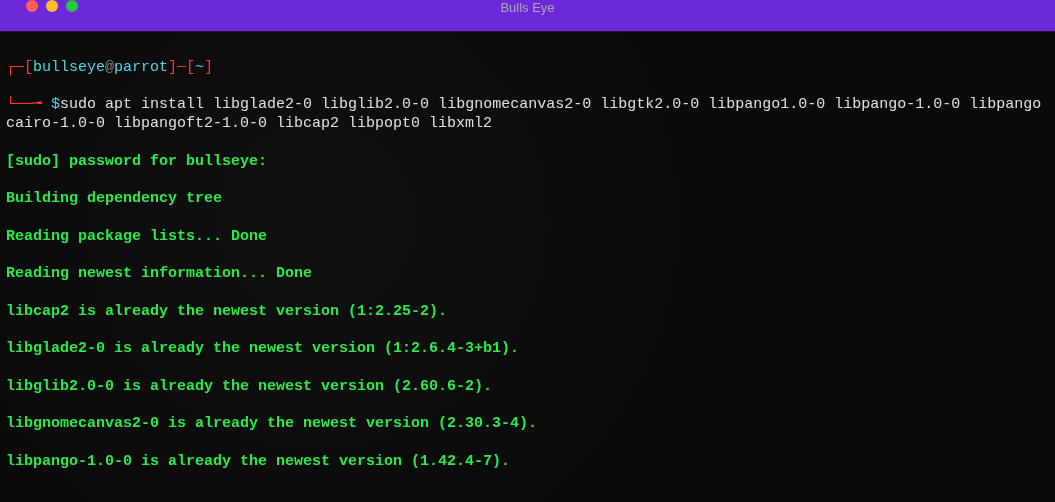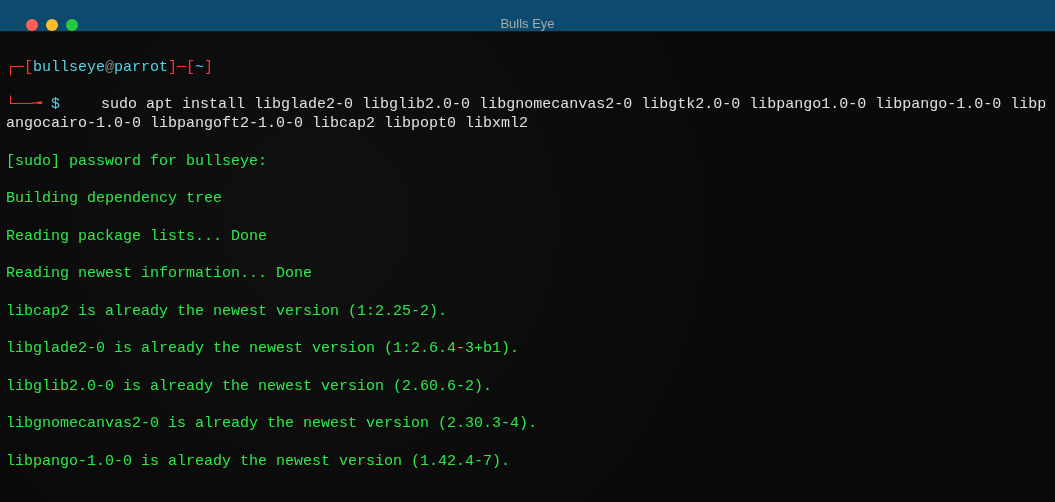--- a/index.html
+++ b/index.html
@@ -6,23 +6,23 @@
     body {
       background: #0a0a0a;
       font-family: 'Courier New', monospace;
       font-size: 15px;
       overflow: hidden;
       width: 1055px;
       height: 502px;
     }
     .titlebar {
       height: 32px;
-      background: #0c4a6e;
+      background: #6d28d9;
       display: flex;
-      align-items: flex-end;
+      align-items: flex-start;
       position: relative;
       border-bottom: 1px solid #1a1a1a;
       padding-left: 14px;
     }
     .window-controls {
       display: flex;
       gap: 8px;
       padding-left: 12px;
     }
     .control-btn {
@@ -44,23 +44,23 @@
     .terminal {
       padding: 8px 6px;
       background: #0a0a0a;
       background-image: radial-gradient(circle at 30% 40%, rgba(30,30,30,0.3) 0%, transparent 50%);
       line-height: 1.25;
       white-space: pre;
       height: calc(100% - 32px);
     }
     .red { color: #ff3333; }
     .cyan { color: #4fd6e8; text-align: right; }
-    .green { color: #2ee84a; }
+    .green { color: #2ee84a; font-weight: bold; }
     .gray { color: #888; }
-    .white { color: #e0e0e0; margin-left: 41px; }
+    .white { color: #e0e0e0; }
     .line { white-space: pre-wrap; word-break: break-all; }
   </style>
 </head>
 <body>
 
 <div class="titlebar">
   <div class="window-controls">
     <div class="control-btn close-btn"></div>
     <div class="control-btn min-btn"></div>
     <div class="control-btn max-btn"></div>

